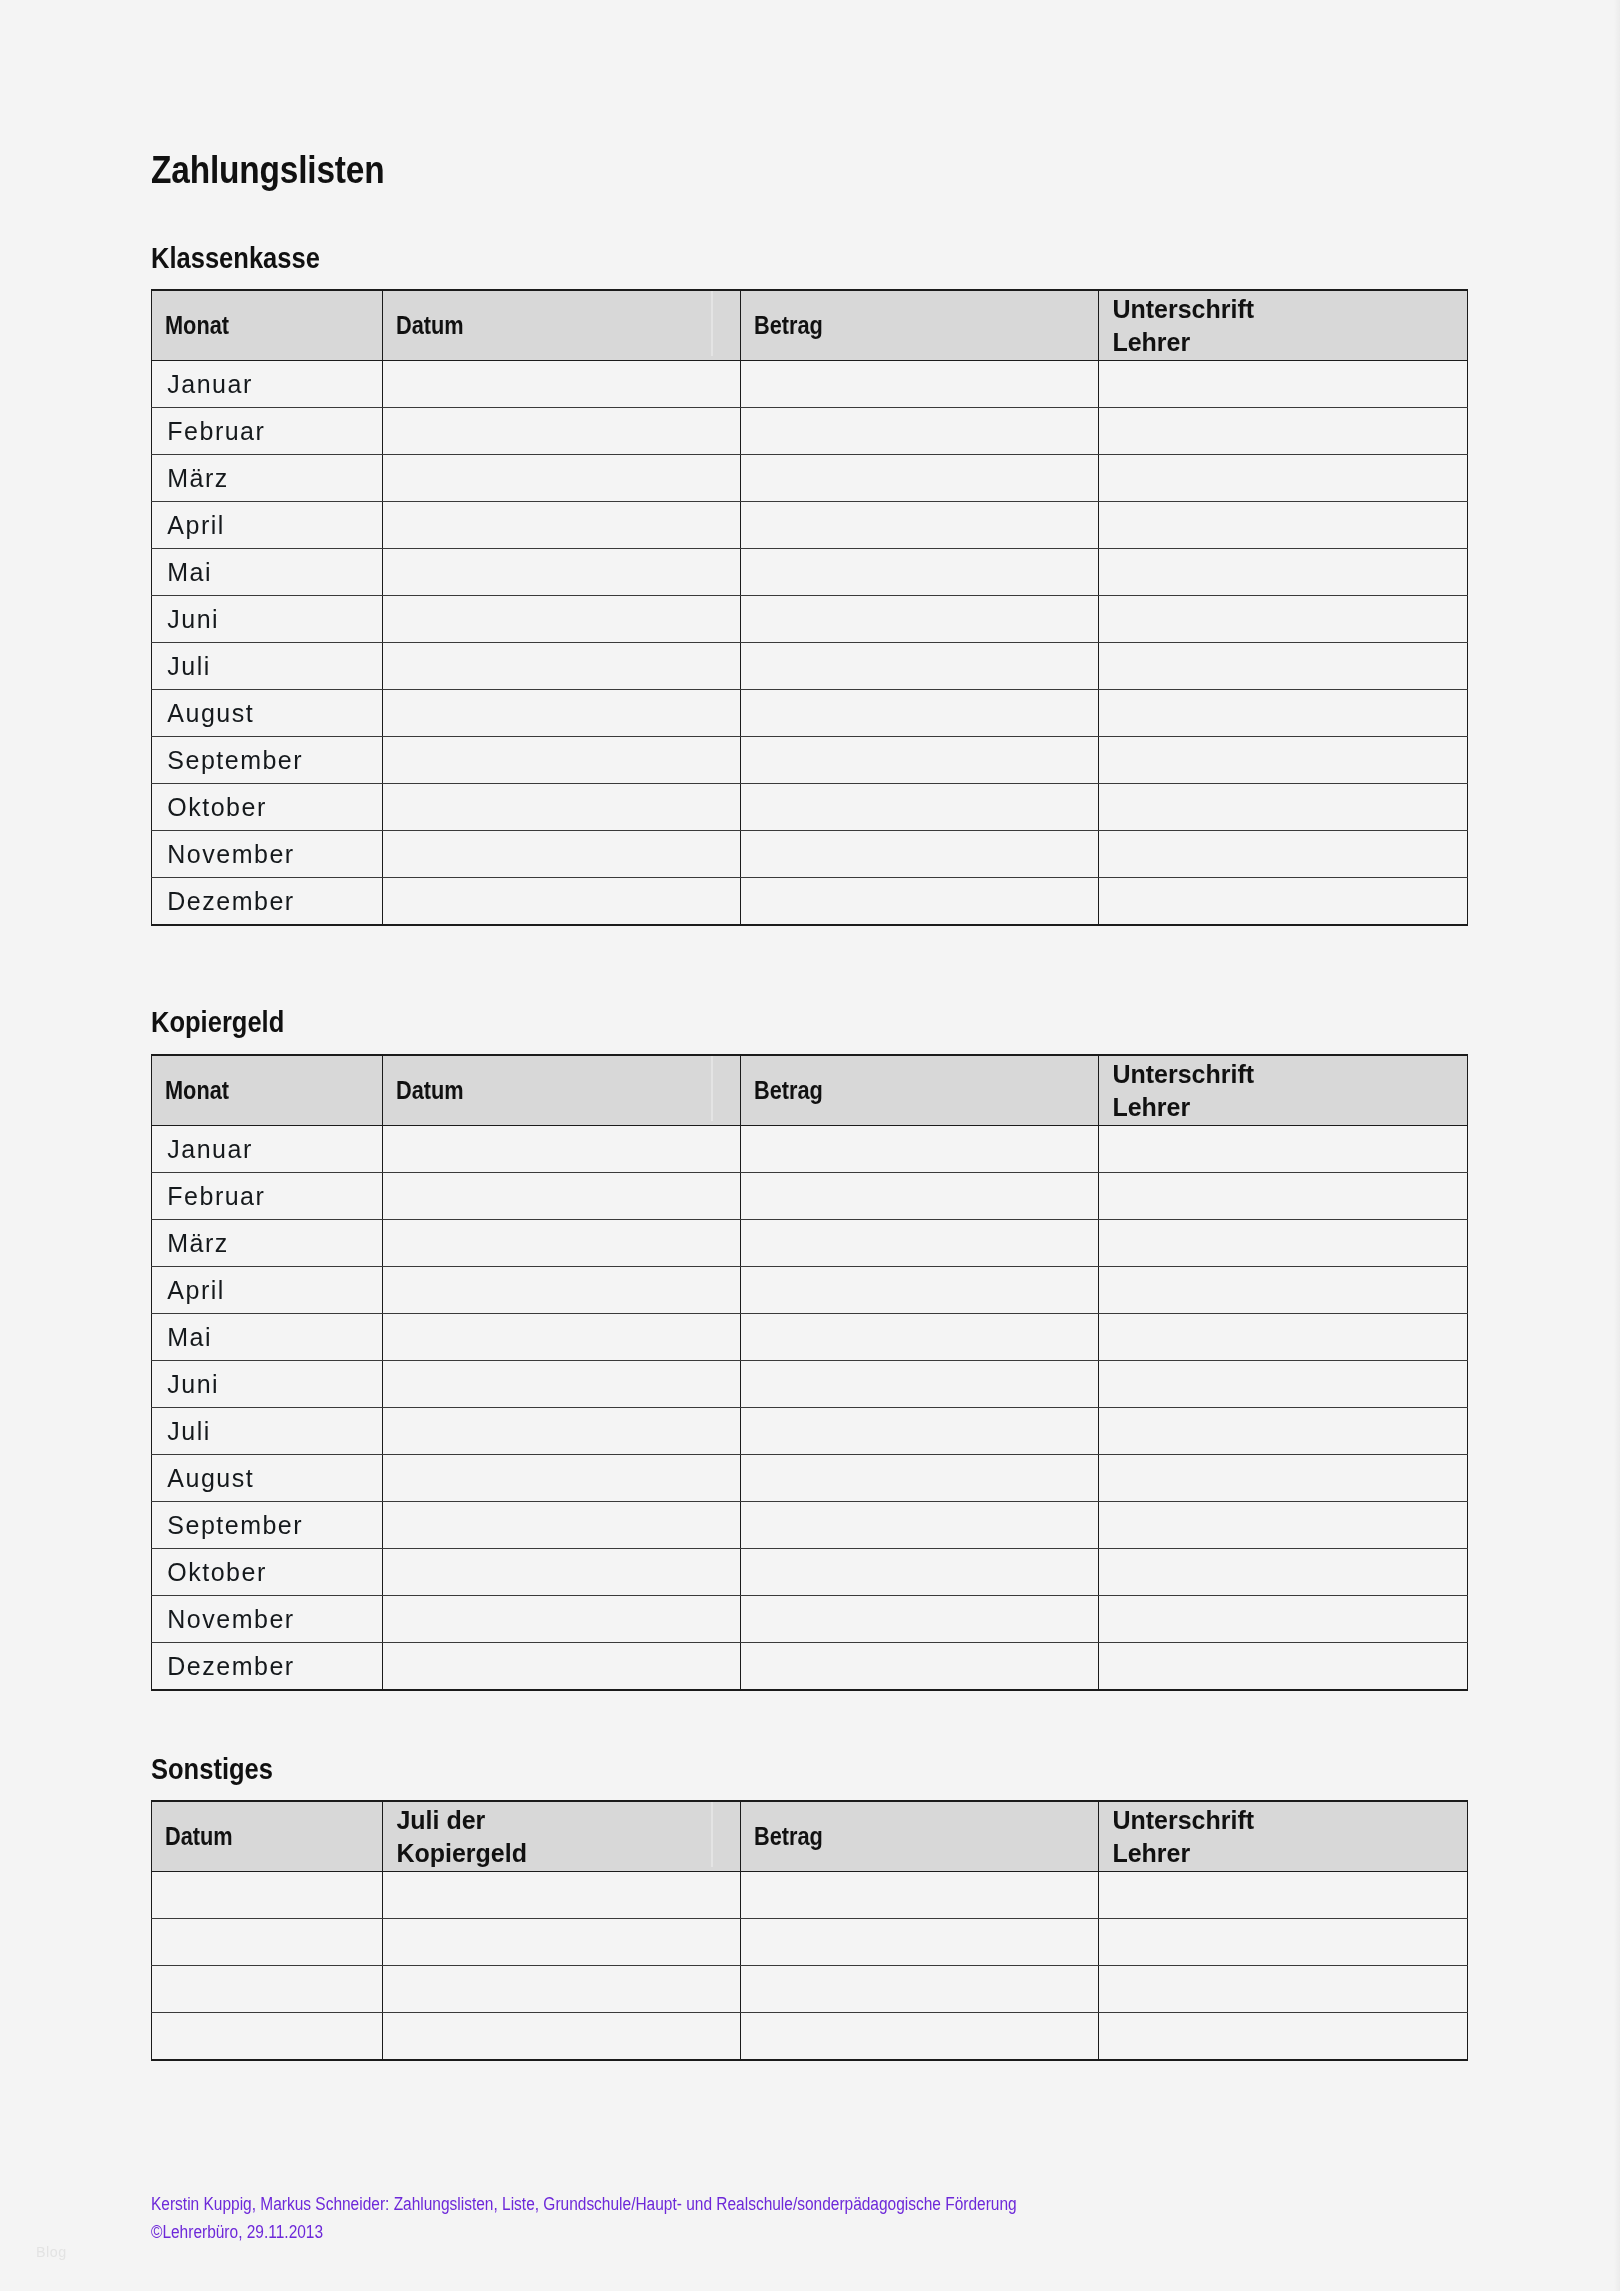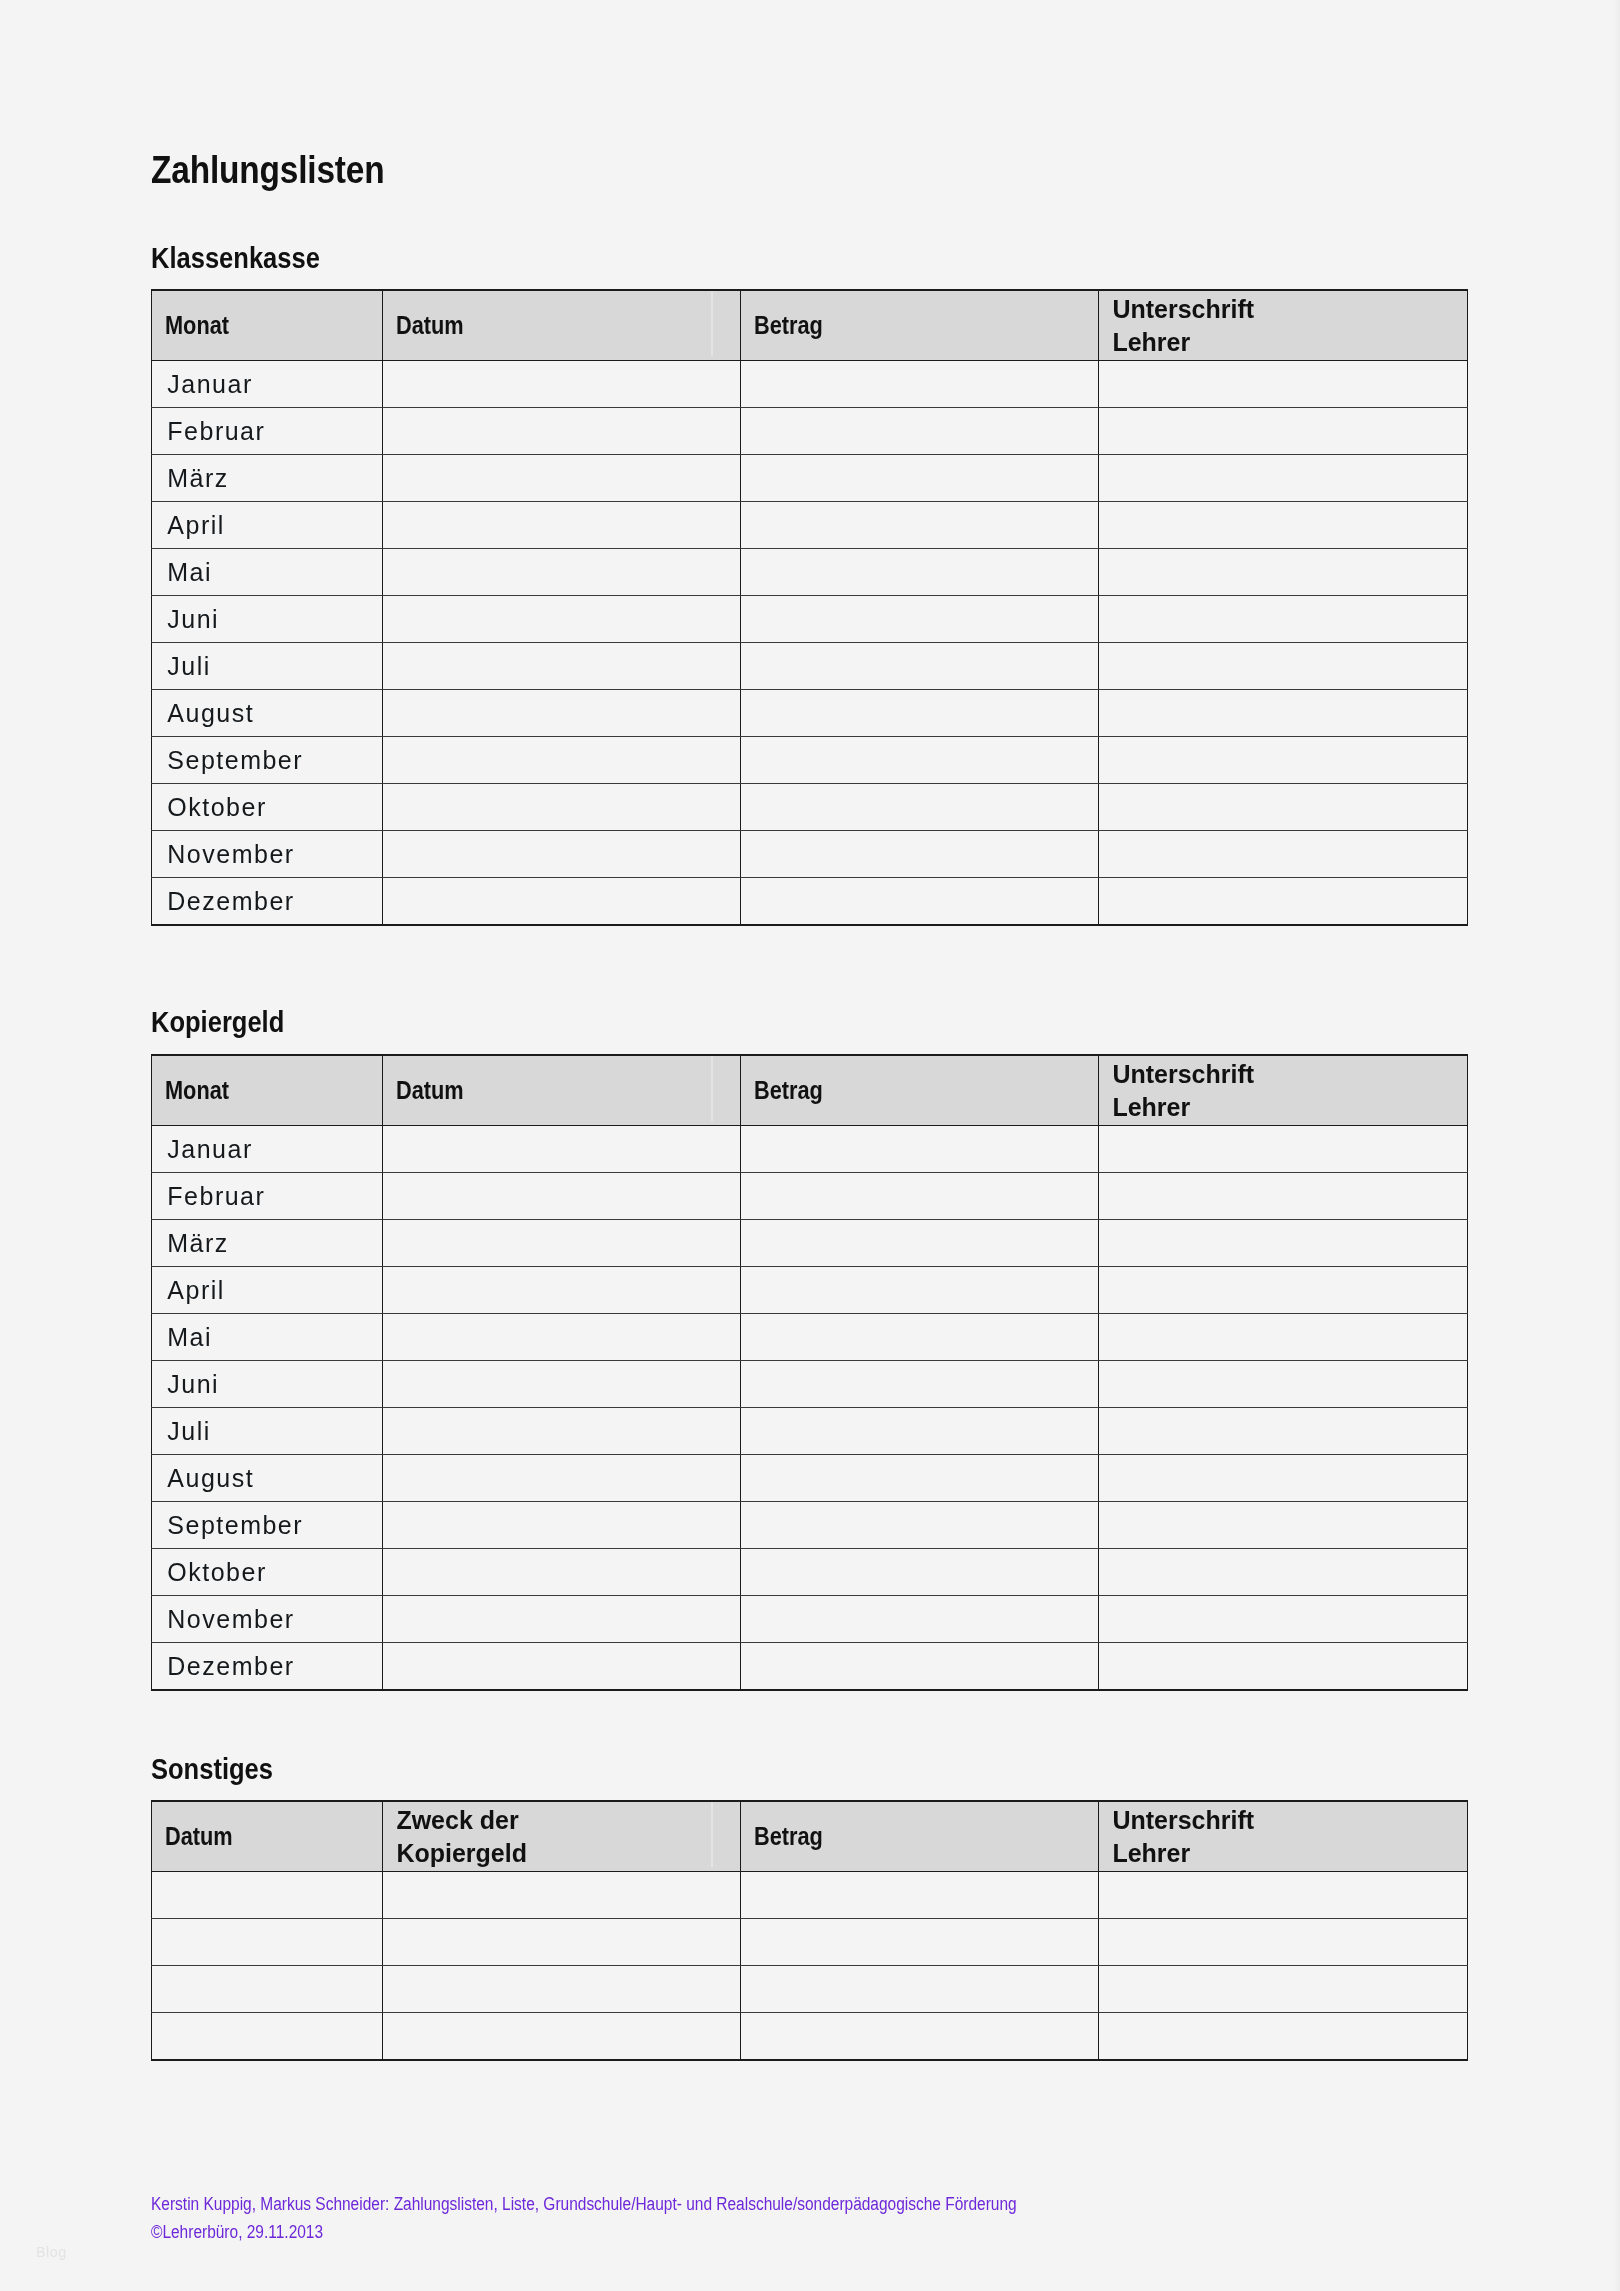--- a/index.html
+++ b/index.html
@@ -390,21 +390,21 @@
         <col class="c2">
         <col class="c3">
         <col class="c4">
     </colgroup>
     <thead>
       <tr>
         <th>
           <span class="hdr-condensed">Datum</span>
         </th>
         <th class="th-two-line">
-          <span class="hdr-wide">Zweck der</span>
+          <span class="hdr-wide">Juli der</span>
           <span class="hdr-wide">Kopiergeld</span>
         </th>
         <th>
           <span class="hdr-condensed">Betrag</span>
         </th>
         <th class="th-two-line">
           <span class="hdr-wide">Unterschrift</span>
           <span class="hdr-wide">Lehrer</span>
         </th>
       </tr>

